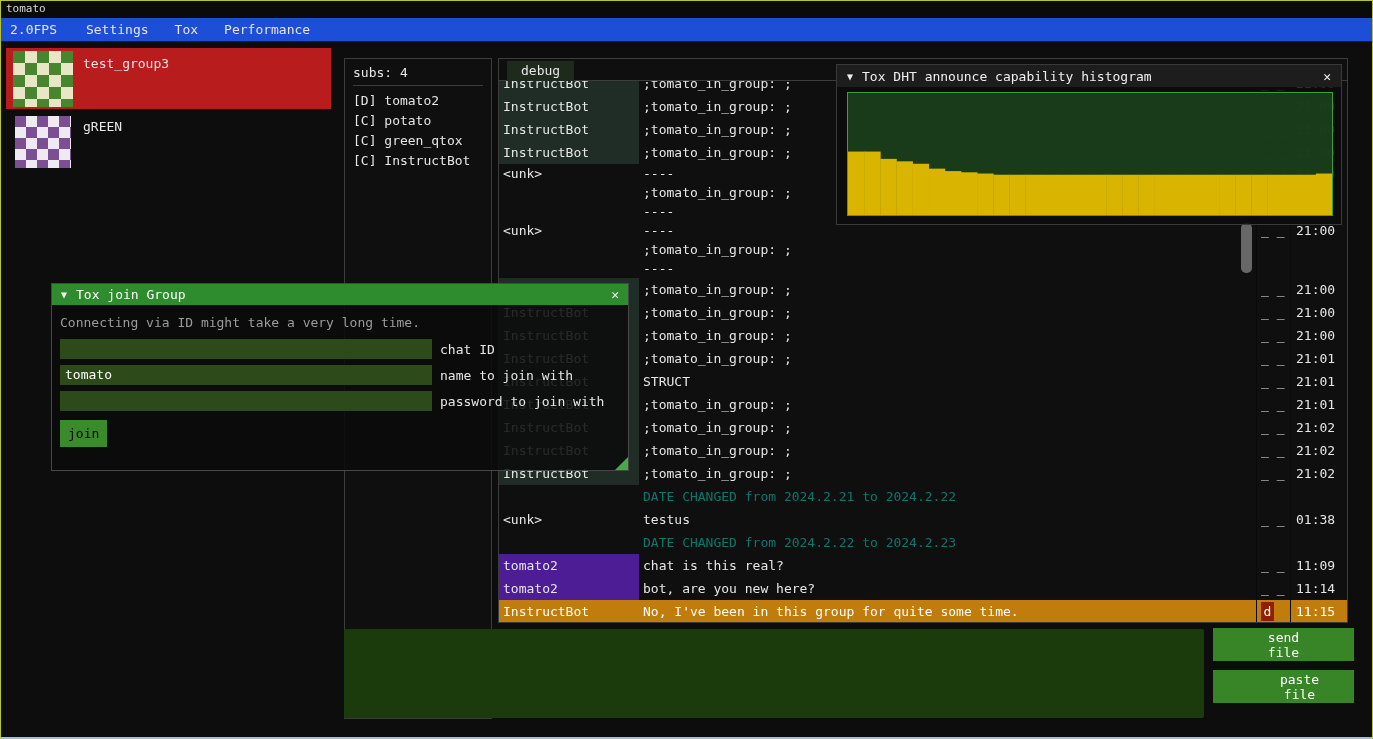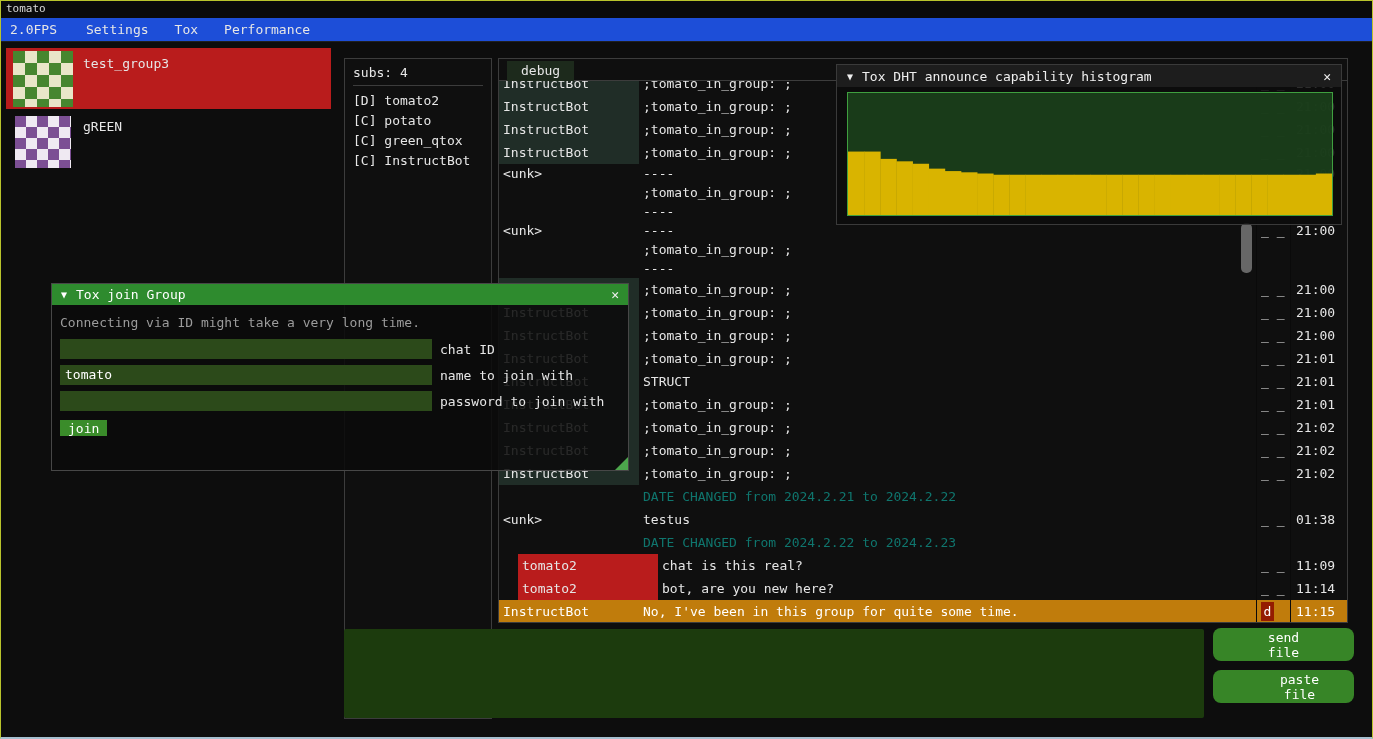--- a/index.html
+++ b/index.html
@@ -35,44 +35,44 @@
   .tab { position: absolute; left: 8px; top: 2px; height: 20px; padding: 0 14px; line-height: 20px; background: #1d2a1c; }
   .chat-viewport { position: absolute; top: 22px; left: 0; right: 0; bottom: 0; overflow: hidden; }
   #chat-rows { margin-top: -9px; }
   .crow { display: flex; height: 23px; line-height: 23px; }
   .crow.multi { height: 57px; line-height: 19px; }
   .c-name { width: 140px; padding-left: 4px; flex: none; overflow: hidden; white-space: pre; }
   .c-msg { flex: 1; padding-left: 4px; white-space: pre; overflow: hidden; }
   .c-flags { width: 34px; flex: none; border-left: 1px solid #0a0a0a; padding-left: 4px; white-space: pre; overflow: hidden; }
   .c-time { width: 57px; flex: none; border-left: 1px solid #0a0a0a; padding-left: 5px; white-space: pre; }
   .n-bot { background: #202d27; }
-  .n-self { background: #b91c1c; margin-left: 19px; }
+  .n-self { background: #4c1d95; }
   .sys { color: #0f766e; }
   .row-mention { background: #c07c0c; color: #fff; }
   .chip { display: inline-block; min-width: 13px; background: #941c00; text-align: center; line-height: 19px; margin-top: 2px; }
   .scroll-thumb { position: absolute; left: 742px; top: 164px; width: 11px; height: 50px; background: #676767; border-radius: 5px; }
 
   
   .chat-input { position: absolute; left: 343px; top: 628px; width: 860px; height: 89px; background: #1c3b0d; border-radius: 2px; cursor: text; }
-  .file-btn { position: absolute; left: 1212px; width: 141px; height: 33px; background: #378527; color: #fff; border: none; font: inherit; font-size: 13px; display: flex; flex-direction: column; align-items: center; justify-content: center; line-height: 15px; border-radius: 8px; cursor: pointer; }
+  .file-btn { position: absolute; left: 1212px; width: 141px; height: 33px; background: #378527; color: #fff; border: none; font: inherit; font-size: 13px; display: flex; flex-direction: column; align-items: center; justify-content: center; line-height: 15px; border-radius: 0; cursor: pointer; }
   #send-btn { top: 627px; }
   #paste-btn { top: 669px; padding-left: 38px; }
 
   
   .join-window { position: absolute; left: 50px; top: 282px; width: 578px; height: 188px; border: 1px solid #474747; z-index: 6; }
   .jw-title { height: 21px; background: #2e8b2e; display: flex; align-items: center; padding: 0 9px; color: #fff; }
   .w-arrow { margin-right: 9px; font-size: 10px; }
   .w-title { flex: 1; }
   .w-close { color: #f0f0f0; cursor: pointer; }
   .jw-body { position: absolute; top: 21px; left: 0; right: 0; bottom: 0; background: rgba(12,12,12,0.87); padding: 8px; }
   .jw-info { color: #9c9c9c; line-height: 20px; white-space: pre; }
   .jw-row { display: flex; align-items: center; margin-top: 6px; }
   .jw-field { width: 372px; height: 20px; background: #2c4a1a; line-height: 20px; padding-left: 5px; color: #fff; cursor: text; overflow: hidden; }
   .jw-label { margin-left: 8px; white-space: pre; }
-  .jw-join { margin-top: 9px; min-width: 42px; height: 16px; background: #3a8c2a; color: #ffffff; border: none; font: inherit; font-size: 13px; padding: 0 8px; cursor: pointer; display: block; }
+  .jw-join { margin-top: 9px; min-width: 42px; height: 27px; background: #3a8c2a; color: #000000; border: none; font: inherit; font-size: 13px; padding: 0 8px; cursor: pointer; display: block; }
   .grip { position: absolute; right: 0; bottom: 0; width: 0; height: 0; border-left: 13px solid transparent; border-bottom: 13px solid #4ca64c; }
 
   
   .hist-window { position: absolute; left: 835px; top: 63px; width: 506px; height: 161px; border: 1px solid #3a3a3a; z-index: 5; }
   .hw-title { height: 22px; background: #1d1d1d; display: flex; align-items: center; padding: 0 10px; color: #efefef; }
   .hw-body { position: absolute; top: 22px; left: 0; right: 0; bottom: 0; background: rgba(12,12,12,0.85); }
   .plot { position: absolute; left: 10px; top: 5px; width: 486px; height: 124px; border: 1px solid #3f9f3f; background: rgba(27,64,27,0.9); }
   .plot svg { position: absolute; left: 0; top: 0; width: 100%; height: 100%; display: block; }
 </style>
 </head>

